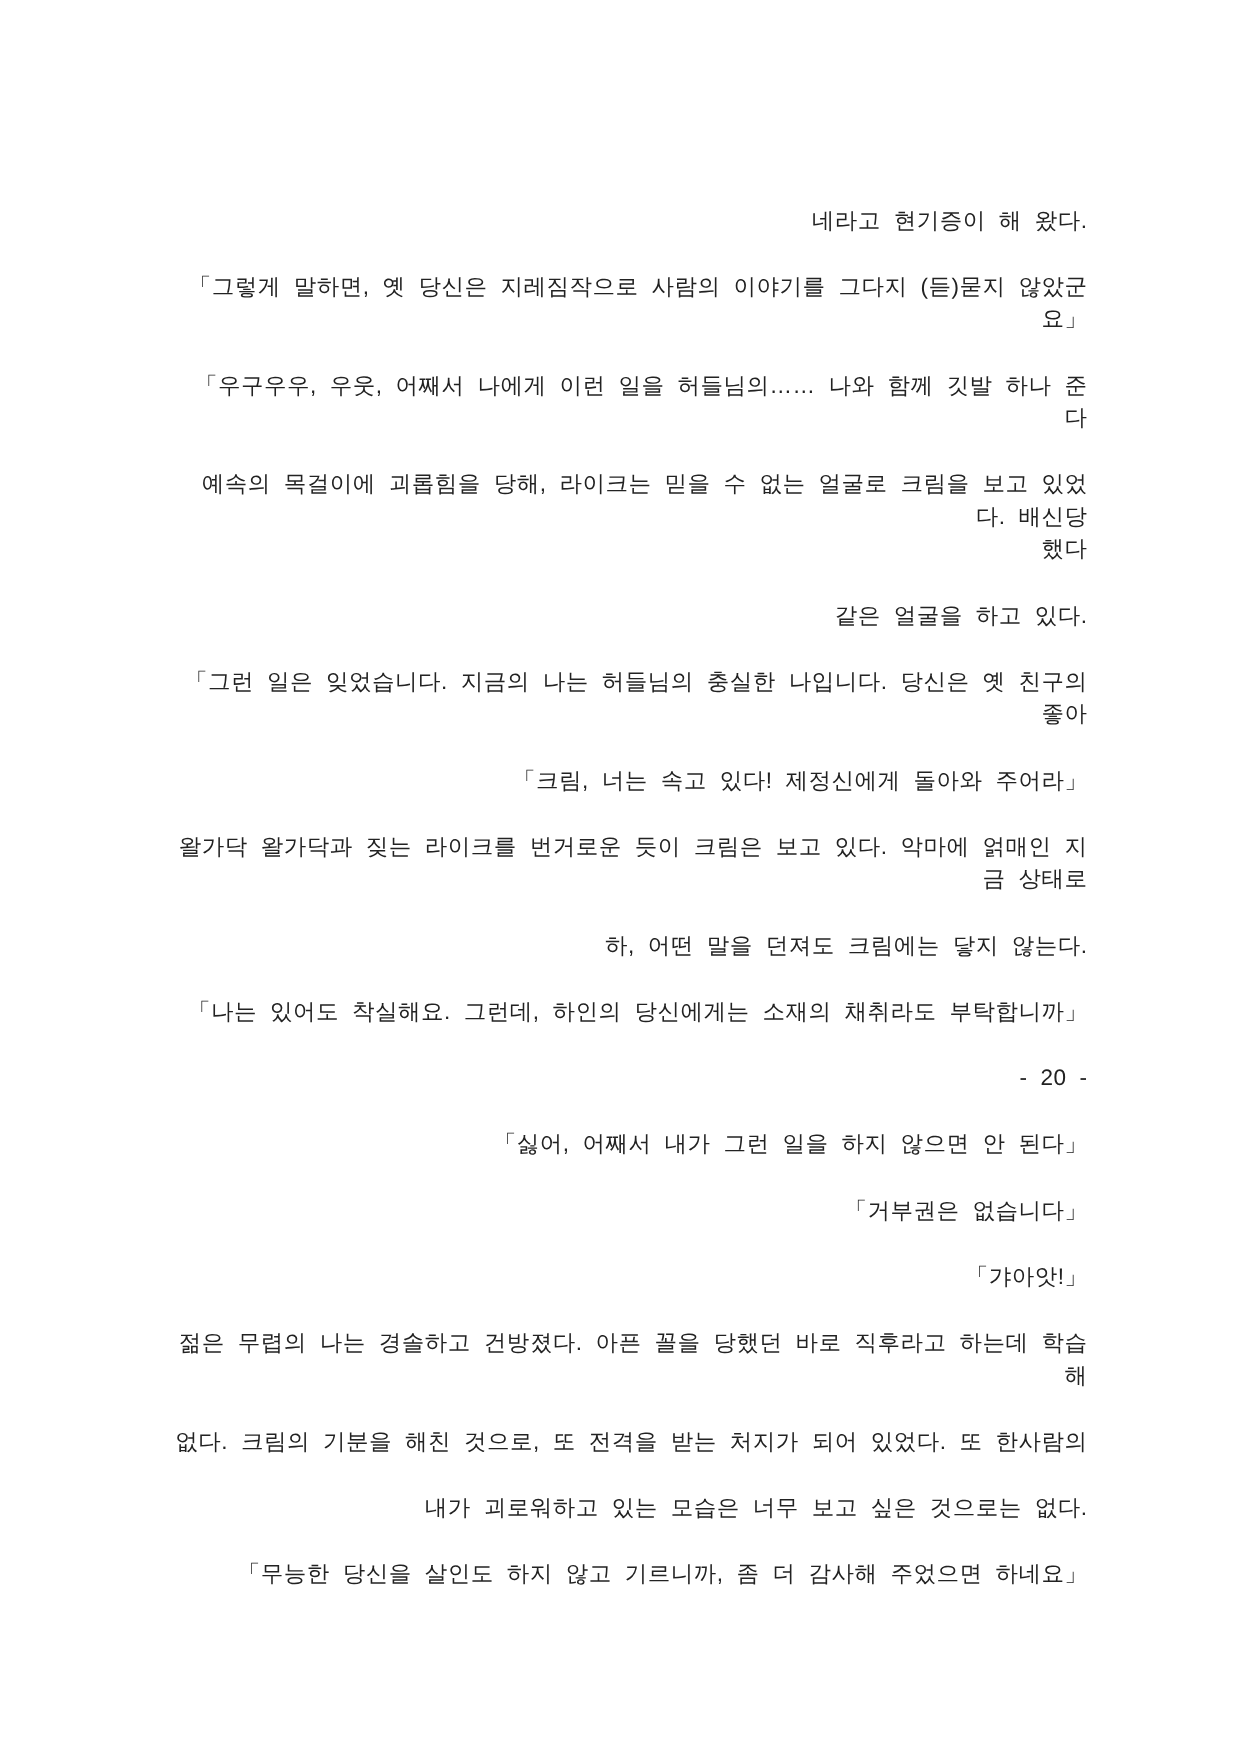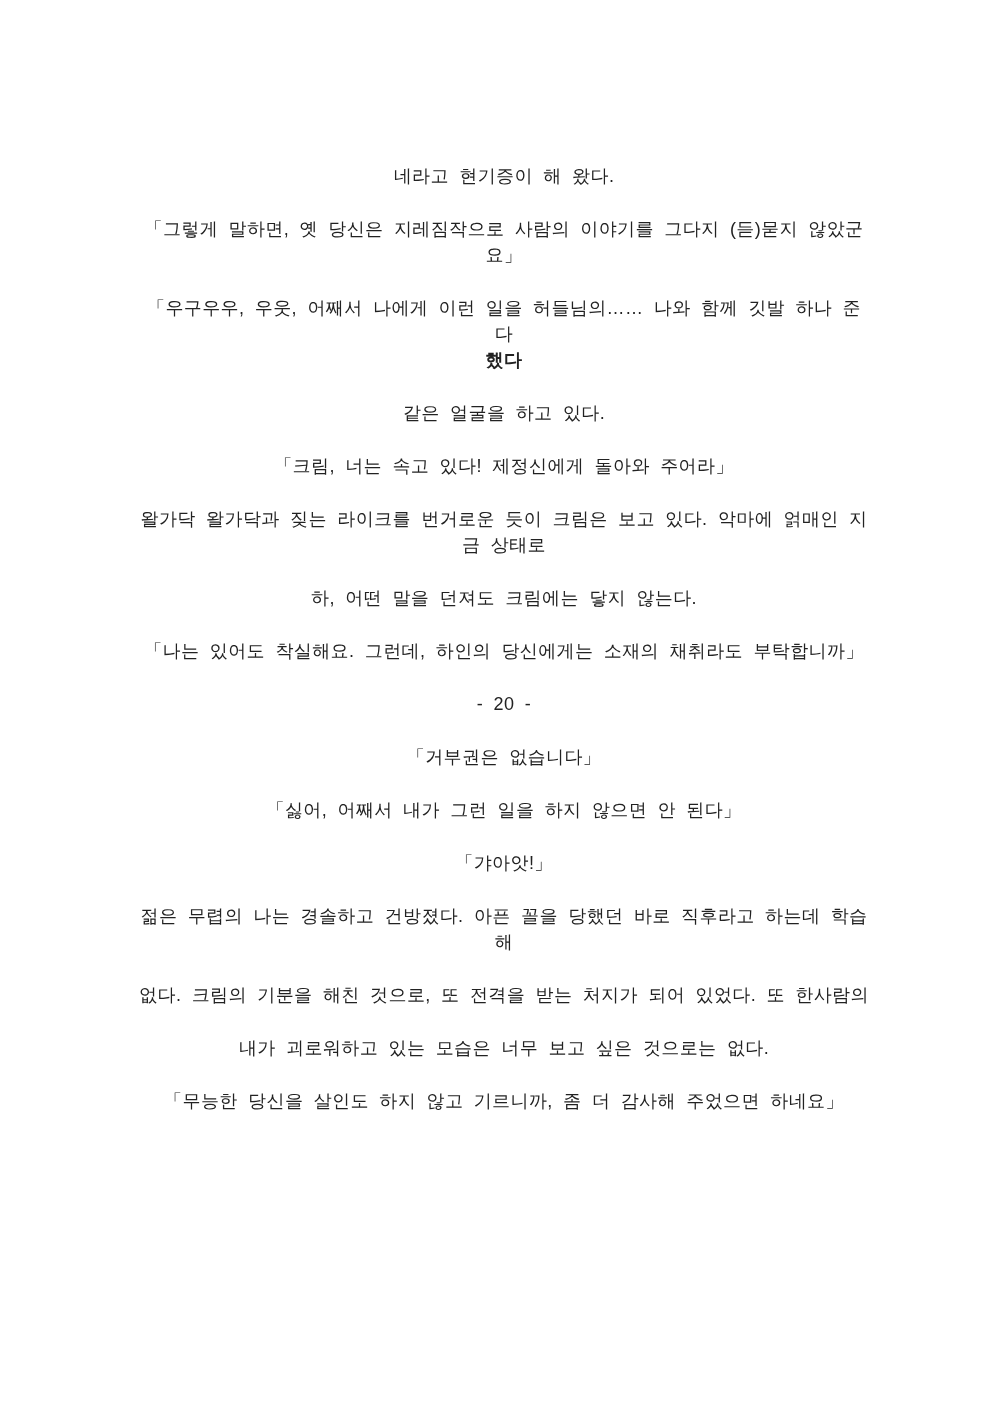--- a/index.html
+++ b/index.html
@@ -20,41 +20,42 @@
     line-height: 26px;
     color: #222222;
     letter-spacing: 0.4px;
     word-spacing: 5px;
   }
   .text-line {
     margin: 0 0 27px 0;
     max-width: 732px;
     word-break: break-all;
     white-space: pre-wrap;
-    text-align: center;
+    text-align: right;
   }
   .text-line.cont {
     margin-top: -27px;
-    font-weight: bold;
   }
 </style>
 </head>
 <body>
 
 <div class="page">
   <div class="text-line">네라고 현기증이 해 왔다.</div>
   <div class="text-line">「그렇게 말하면, 옛 당신은 지레짐작으로 사람의 이야기를 그다지 (듣)묻지 않았군요」</div>
   <div class="text-line">「우구우우, 우웃, 어째서 나에게 이런 일을 허들님의…… 나와 함께 깃발 하나 준다</div>
+  <div class="text-line">예속의 목걸이에 괴롭힘을 당해, 라이크는 믿을 수 없는 얼굴로 크림을 보고 있었다. 배신당</div>
   <div class="text-line cont">했다</div>
   <div class="text-line">같은 얼굴을 하고 있다.</div>
+  <div class="text-line">「그런 일은 잊었습니다. 지금의 나는 허들님의 충실한 나입니다. 당신은 옛 친구의 좋아</div>
   <div class="text-line">「크림, 너는 속고 있다! 제정신에게 돌아와 주어라」</div>
   <div class="text-line">왈가닥 왈가닥과 짖는 라이크를 번거로운 듯이 크림은 보고 있다. 악마에 얽매인 지금 상태로</div>
   <div class="text-line">하, 어떤 말을 던져도 크림에는 닿지 않는다.</div>
   <div class="text-line">「나는 있어도 착실해요. 그런데, 하인의 당신에게는 소재의 채취라도 부탁합니까」</div>
   <div class="text-line">- 20 -</div>
+  <div class="text-line">「싫어, 어째서 내가 그런 일을 하지 않으면 안 된다」</div>
   <div class="text-line">「거부권은 없습니다」</div>
-  <div class="text-line">「싫어, 어째서 내가 그런 일을 하지 않으면 안 된다」</div>
   <div class="text-line">「갸아앗!」</div>
   <div class="text-line">젊은 무렵의 나는 경솔하고 건방졌다. 아픈 꼴을 당했던 바로 직후라고 하는데 학습해</div>
   <div class="text-line">없다. 크림의 기분을 해친 것으로, 또 전격을 받는 처지가 되어 있었다. 또 한사람의</div>
   <div class="text-line">내가 괴로워하고 있는 모습은 너무 보고 싶은 것으로는 없다.</div>
   <div class="text-line">「무능한 당신을 살인도 하지 않고 기르니까, 좀 더 감사해 주었으면 하네요」</div>
 </div>
 
 </body></html>

